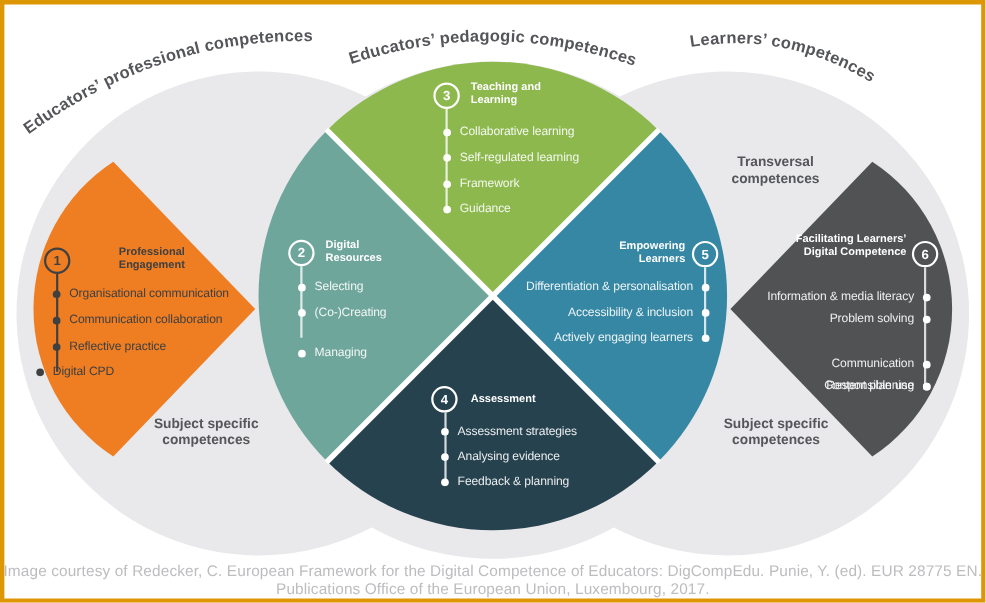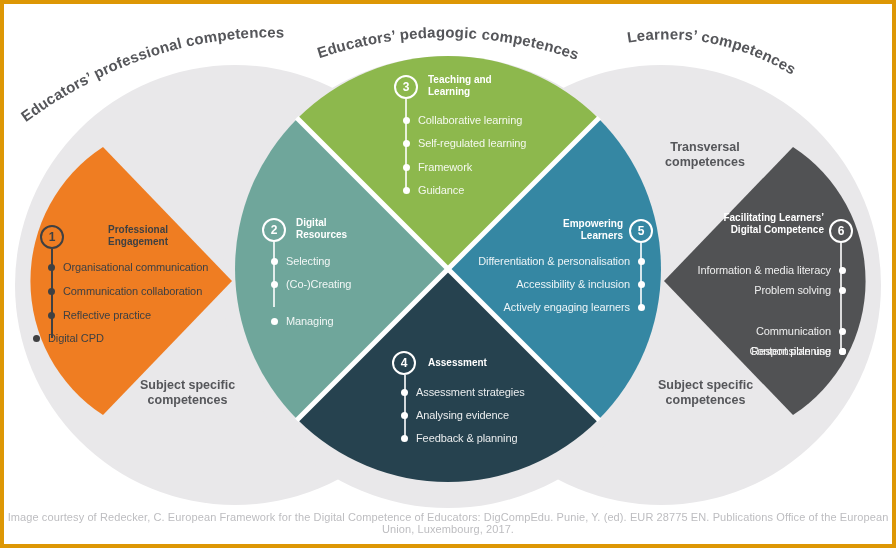--- a/index.html
+++ b/index.html
@@ -18,21 +18,21 @@
   .area-title.dark-text{color:#3F4042;margin-left:36px;}
   .area-title.right{text-align:right;}
   .rail{position:absolute;width:2px;background:rgba(255,255,255,.8);}
   .rail.dark{background:#3F4042;}
   .item-row{position:absolute;display:flex;align-items:center;gap:8px;height:14px;
             font-size:11px;letter-spacing:-.1px;color:rgba(255,255,255,.9);white-space:nowrap;}
   .item-row.rtl{flex-direction:row-reverse;}
   .item-row.dark-text{color:#3F4042;}
   .dot{width:7px;height:7px;border-radius:50%;background:#fff;flex:0 0 auto;}
   .dot.dark{background:#3F4042;}
-  .footer-line{position:absolute;left:0;right:0;text-align:center;font-size:11px;color:#BDBDC0;letter-spacing:.1px;}
+  .footer-line{position:absolute;left:0;right:0;text-align:center;font-size:14px;color:#BDBDC0;letter-spacing:.1px;}
 </style>
 </head>
 <body>
 
 <div class="stage">
 
   <svg width="896" height="548" viewBox="0 0 896 548">
     <defs>
       <path id="arc-prof" d="M 18 128 Q 148 30 294 38"></path>
       <path id="arc-ped" d="M 308 62 Q 448 12 588 64"></path>

